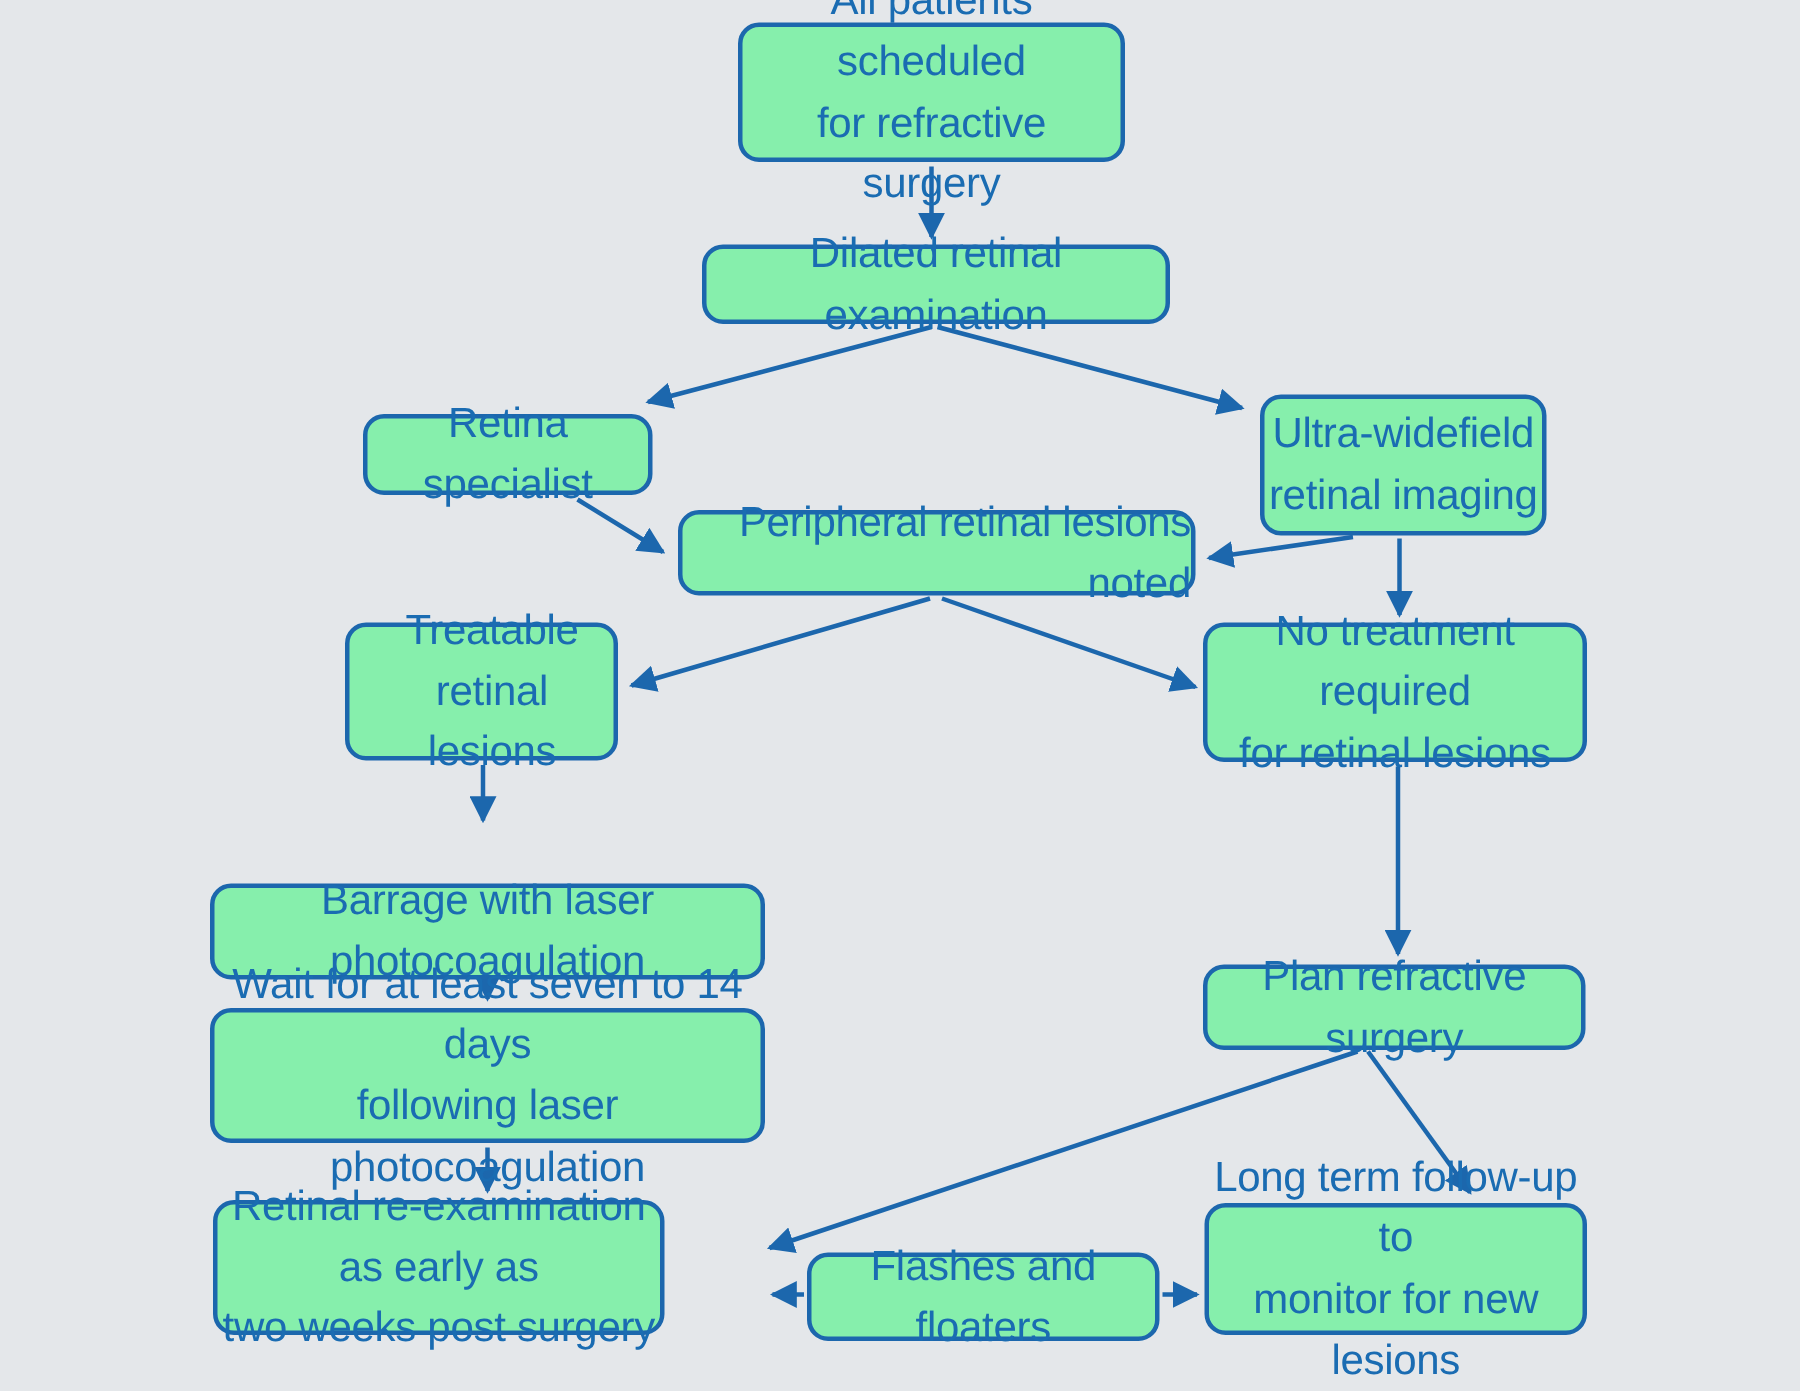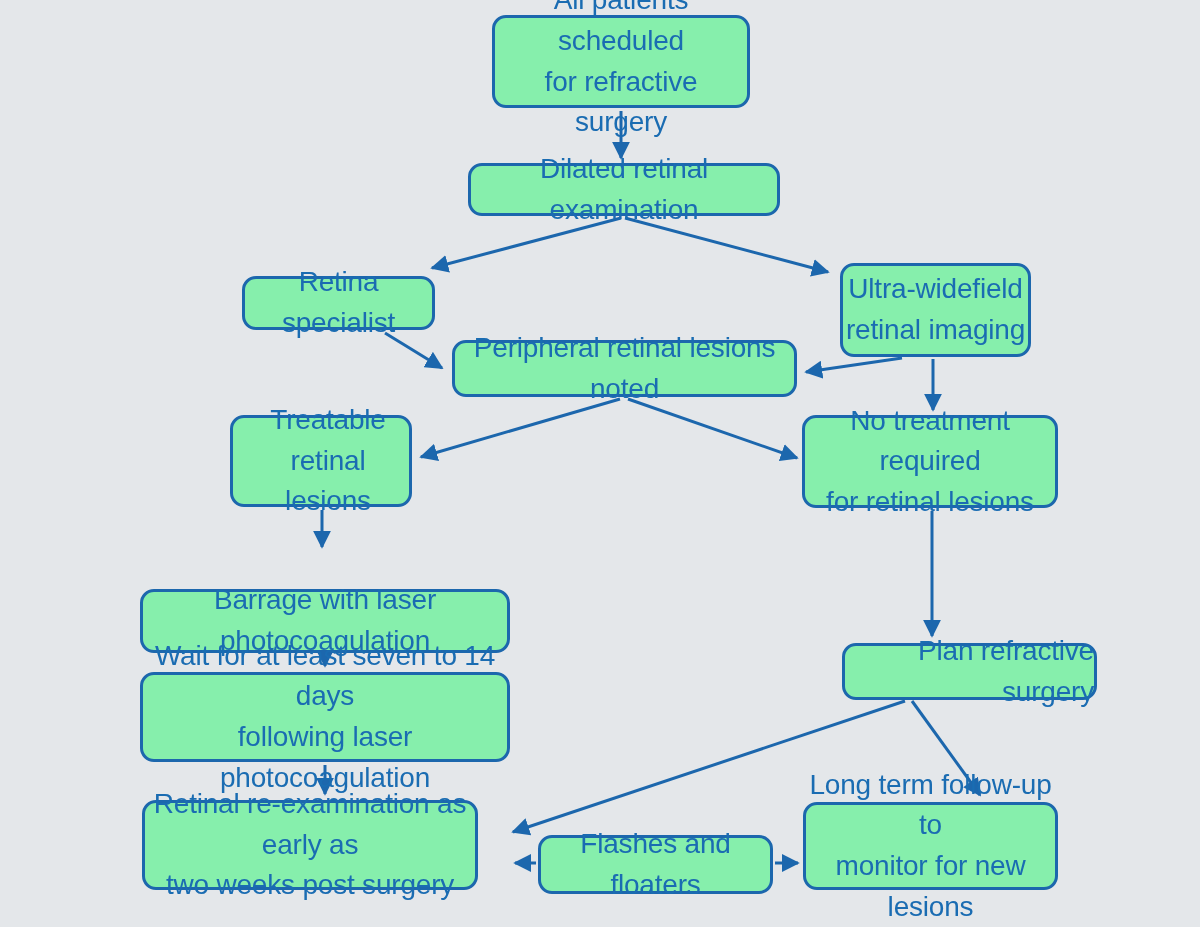--- a/index.html
+++ b/index.html
@@ -74,21 +74,21 @@
 
   <div class="node" style="left:242px; top:276px; width:193px; height:54px;">
     <span>Retina specialist</span>
   </div>
 
   <div class="node" style="left:840px; top:263px; width:191px; height:94px;">
     <span>Ultra-widefield
 retinal imaging</span>
   </div>
 
-  <div class="node" style="left:452px; top:340px; width:345px; height:57px;">
+  <div class="node" style="left:452px; top:340px; width:345px; height:57px;text-align:right;">
     <span>Peripheral retinal lesions noted</span>
   </div>
 
   <div class="node" style="left:230px; top:415px; width:182px; height:92px;padding-left:14px;">
     <span>Treatable
 retinal lesions</span>
   </div>
 
   <div class="node" style="left:802px; top:415px; width:256px; height:93px;">
     <span>No treatment required
@@ -97,26 +97,26 @@
 
   <div class="node" style="left:140px; top:553px; width:370px; height:64px;margin-top:36px;">
     <span>Barrage with laser photocoagulation</span>
   </div>
 
   <div class="node" style="left:140px; top:672px; width:370px; height:90px;">
     <span>Wait for at least seven to 14 days
 following laser photocoagulation</span>
   </div>
 
-  <div class="node" style="left:142px; top:800px; width:336px; height:90px;">
+  <div class="node" style="left:142px; top:800px; width:301px; height:90px;">
     <span>Retinal re-examination as early as
 two weeks post surgery</span>
   </div>
 
-  <div class="node" style="left:842px; top:643px; width:255px; height:57px;text-align:right;">
+  <div class="node" style="left:802px; top:643px; width:255px; height:57px;">
     <span>Plan refractive surgery</span>
   </div>
 
   <div class="node" style="left:538px; top:835px; width:235px; height:59px;">
     <span>Flashes and floaters</span>
   </div>
 
   <div class="node" style="left:803px; top:802px; width:255px; height:88px;justify-content:flex-end;">
     <span>Long term follow-up to
 monitor for new lesions</span>

